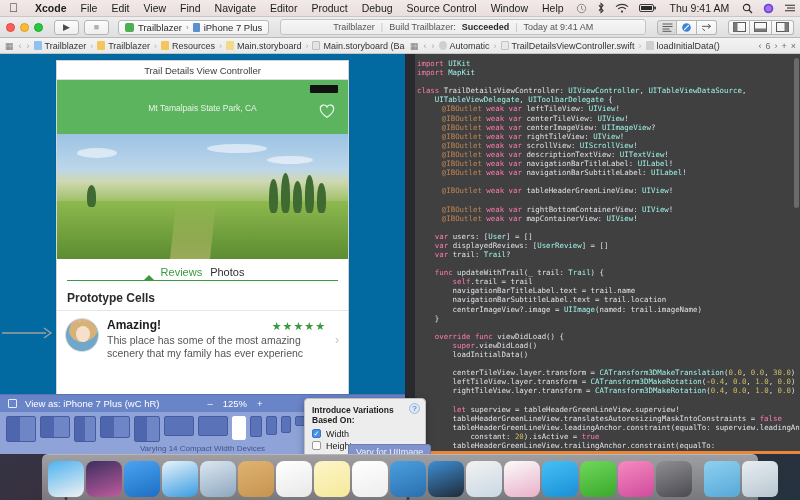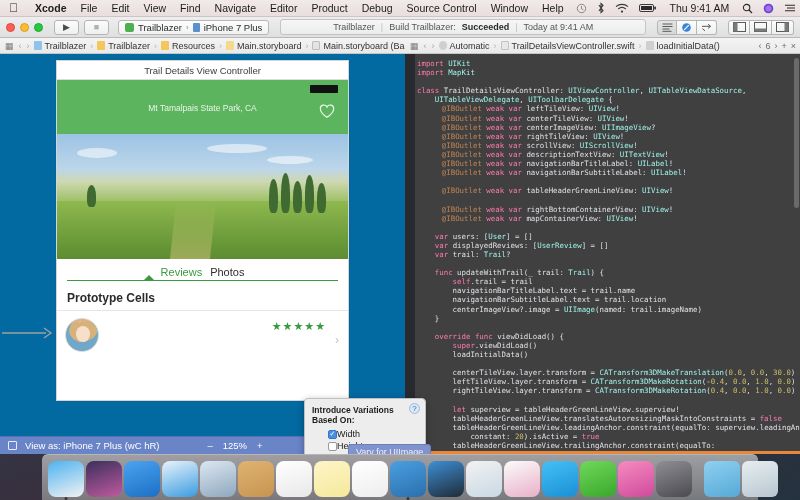--- a/index.html
+++ b/index.html
@@ -237,21 +237,21 @@
     position: absolute; left: 304px; top: 381px; width: 122px;
     background: #ededed; border: 1px solid #c0c0c0; border-radius: 4px;
     box-shadow: 0 2px 7px rgba(0,0,0,.32); z-index: 30; padding: 6px 7px 7px 7px;
   }
   #popover .ptitle { font-size: 8.5px; color:#1c1c1c; font-weight: 600; margin-bottom: 4px; padding-right: 12px; }
   #helpbtn {
     position:absolute; right: 5px; top: 4px; width: 11px; height: 11px; border-radius:50%;
     background: #d9e7f7; border: 1px solid #9dbbe0; color:#3b6fa8; font-size: 8px;
     display:flex; align-items:center; justify-content:center;
   }
-  .prow { display:flex; align-items:center; margin: 2px 16px; font-size: 9px; color:#202020;}
+  .prow { display:flex; gap: 5px; margin: 2px 0; font-size: 9px; color:#202020;}
   .cbx { width: 9px; height: 9px; border-radius: 2px; border: 1px solid #9a9a9a; background:#fff; display:flex; align-items:center; justify-content:center;}
   .cbx.on { background:#4a90e2; border-color:#3579c6; color:#fff; font-size:7px; }
   #varybtn {
     position:absolute; left: 348px; top: 427px; z-index: 31;
     background: #8193cc; border: 1px solid #6d7fbb; border-radius: 3px;
     color: #eef1fb; font-size: 9px; padding: 2px 7px;
   }
 
   
   #codewrap { flex: 1; position: relative; overflow: hidden; background: #404040; }
@@ -498,36 +498,58 @@
             <div id="tabcaret"></div>
           </div>
 
           <div id="protoheader">Prototype Cells</div>
 
           <div id="cell">
             <div id="avatar">
               <div class="hair"></div>
                 <div class="face"></div>
             </div>
+            <div id="celltxt">
+              <div id="celltitle">Amazing!</div>
+              <div id="cellbody">This place has some of the most amazing scenery that my family has ever experienc</div>
+            </div>
             <div id="stars">★★★★★</div>
             <div id="cellchev">›</div>
           </div>
         </div>
       </div>
 
       <div id="canvasbar">
         <span class="vicon"></span>
         <span>View as: iPhone 7 Plus (wC hR)</span>
         <span class="zoomgrp">
           <span>–</span>
           <span>125%</span>
           <span>+</span>
         </span>
       </div>
 
+      <div id="varstrip">
+        <div class="vd split" style="width:30px;height:26px;"></div>
+        <div class="vd split" style="width:30px;height:22px;"></div>
+        <div class="vd split" style="width:22px;height:26px;"></div>
+        <div class="vd split" style="width:30px;height:22px;"></div>
+        <div class="vd split" style="width:26px;height:26px;"></div>
+        <div class="vd" style="width:30px;height:20px;"></div>
+        <div class="vd" style="width:30px;height:20px;"></div>
+        <div class="vd sel" style="width:14px;height:24px;"></div>
+        <div class="vd" style="width:12px;height:21px;"></div>
+        <div class="vd" style="width:11px;height:19px;"></div>
+        <div class="vd" style="width:10px;height:17px;"></div>
+        <div class="vd" style="width:16px;height:10px;"></div>
+        <div class="vd" style="width:15px;height:9px;"></div>
+        <div class="vd" style="width:14px;height:9px;"></div>
+        <div class="vd" style="width:13px;height:8px;"></div>
+        <div id="varcap">Varying 14 Compact Width Devices</div>
+      </div>
     </div>
 
     <div id="rightpane">
       <div class="jumpbar">
         <span class="jb-ico">▦</span>
         <span class="jb-arrow">‹</span>
         <span class="jb-arrow">›</span>
         <span class="jb-item">
           <span class="sq fn" style="border-radius:50%"></span>
           <span>Automatic</span>

